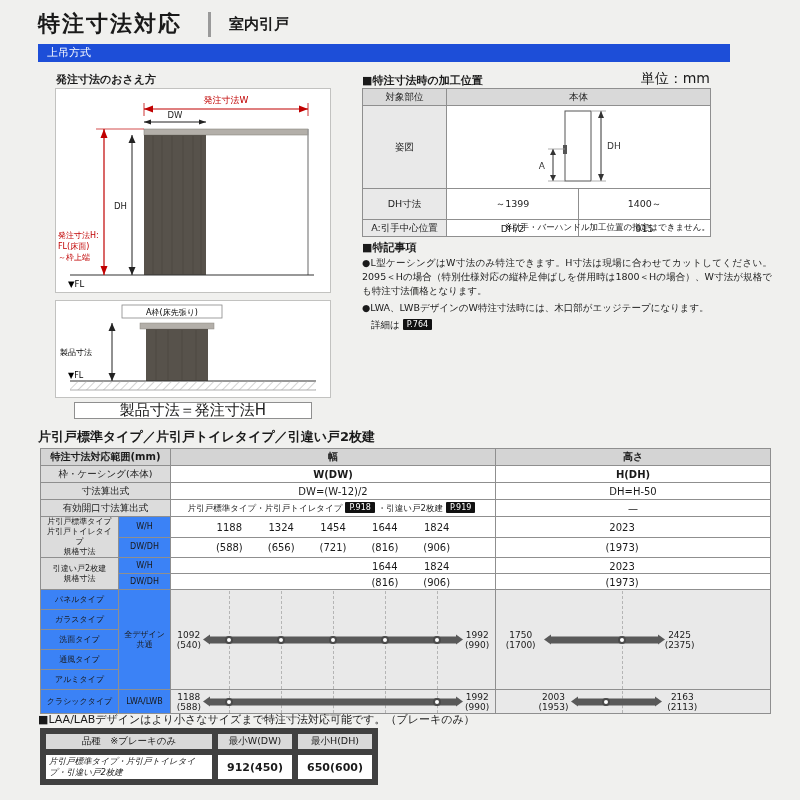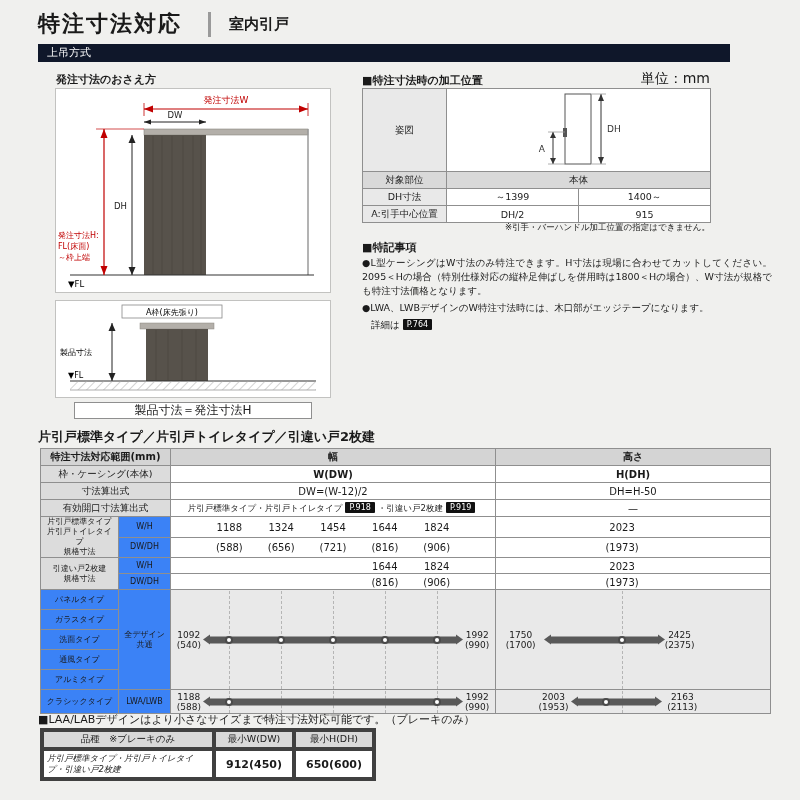--- a/index.html
+++ b/index.html
@@ -5,31 +5,31 @@
   * { margin:0; padding:0; box-sizing:border-box; }
   html,body { background:#fff; }
   body { font-family:"DejaVu Sans","Liberation Sans",sans-serif; color:#1a1a1a; }
   .page { position:relative; width:800px; height:800px; background:#f0f0ee; overflow:hidden; }
 
   
   .hdr { position:absolute; left:38px; top:9px; display:flex; align-items:center; }
   .hdr .title { font-size:22px; font-weight:bold; letter-spacing:2px; }
   .hdr .vdiv { width:3px; height:25px; background:#9a9a9a; margin:0 18px 0 26px; }
   .hdr .subtitle { font-size:15px; font-weight:bold; }
-  .band { position:absolute; left:38px; top:44px; width:692px; height:18px; background:#0f172a;
+  .band { position:absolute; left:38px; top:44px; width:692px; height:18px; background:#1d4ed8;
           color:#fff; font-size:11px; line-height:18px; padding-left:9px; }
 
   .sechead { position:absolute; font-size:11px; font-weight:bold; }
 
   
   .diagbox { position:absolute; background:#fff; border:1px solid #c2c2c0; }
   .d1 { left:55px; top:88px; width:276px; height:205px; }
   .d2 { left:55px; top:300px; width:276px; height:98px; }
   .caption { position:absolute; left:74px; top:402px; width:238px; height:17px; background:#fff;
-             border:1px solid #8f8f8f; font-size:12px; text-align:center; line-height:15px; }
+             border:1px solid #8f8f8f; font-size:15px; text-align:center; line-height:15px; }
 
   
   .machhead { position:absolute; left:362px; top:70px; width:348px; display:flex;
               justify-content:space-between; align-items:flex-end;gap:36px; }
   .machhead .h { font-size:11px; font-weight:bold; }
   .machhead .u { font-size:14px; }
   table { border-collapse:collapse; }
   .mach { position:absolute; left:362px; top:88px; width:348px; table-layout:fixed; font-size:9.5px; }
   .mach td { border:1px solid #8f8f8f; text-align:center; vertical-align:middle; background:#fff; padding:1px 2px; }
   .mach .hd { background:#d9d9d9; }
@@ -70,21 +70,21 @@
   .rbar::after  { right:-7px; border-left:7px solid #595959; }
   .dot { position:absolute; top:50%; width:8px; height:8px; background:#fff; border:2px solid #4a4a4a;
          border-radius:50%; transform:translate(-50%,-50%); z-index:2; }
   .rlab { position:absolute; top:50%; transform:translate(-50%,-50%); font-size:9px; line-height:1.15;
           text-align:center; z-index:2; }
   .rlab div { white-space:nowrap; }
 
   
   .bottomhead { position:absolute; left:38px; top:712px; font-size:11px; font-weight:normal; }
   .btab { position:absolute; left:40px; top:728px; width:332px; table-layout:fixed; font-size:9.5px; }
-  .btab td { border:4px solid #404040; background:#fff; text-align:center; vertical-align:middle; padding:1px 3px; }
+  .btab td { border:6px solid #404040; background:#fff; text-align:center; vertical-align:middle; padding:1px 3px; }
   .btab .hd { background:#d9d9d9; height:16px; }
   .btab .lab2 { font-size:8.5px; text-align:left; line-height:1.3; height:30px;font-style:italic; }
   .btab .val { font-size:11px; font-weight:bold; }
 </style>
 </head>
 <body>
 
 <div class="page">
 
   <div class="hdr">
@@ -182,20 +182,24 @@
   </div>
 
   <table class="mach">
     <colgroup>
         <col style="width:84px">
         <col style="width:132px">
         <col style="width:132px">
       </colgroup>
     <tbody>
         <tr>
+      <td class="hd" style="height:17px">対象部位</td>
+      <td class="hd" colspan="2">本体</td>
+    </tr>
+    <tr>
       <td class="lab" style="height:80px">姿図</td>
       <td colspan="2">
         <svg width="180" height="78" viewBox="0 0 180 78">
           <rect x="76" y="4" width="26" height="70" fill="#fff" stroke="#555" stroke-width="1"></rect>
           <rect x="74" y="38" width="4" height="9" fill="#555"></rect>
           <g fill="#333">
             <line x1="112" y1="4" x2="112" y2="74" stroke="#333" stroke-width="1"></line>
             <polygon points="112,4 109,11 115,11"></polygon>
             <polygon points="112,74 109,67 115,67"></polygon>
             <line x1="103" y1="4" x2="117" y2="4" stroke="#999" stroke-width="0.8"></line>
@@ -207,25 +211,21 @@
             <polygon points="64,42 61,48 67,48"></polygon>
             <polygon points="64,74 61,68 67,68"></polygon>
             <line x1="59" y1="42" x2="76" y2="42" stroke="#999" stroke-width="0.8"></line>
             <line x1="59" y1="74" x2="76" y2="74" stroke="#999" stroke-width="0.8"></line>
             <text x="56" y="62" font-size="9" text-anchor="end">A</text>
           </g>
         </svg>
       </td>
     </tr>
     <tr>
-      <td class="hd" style="height:17px">対象部位</td>
-      <td class="hd" colspan="2">本体</td>
-    </tr>
-    <tr>
-      <td class="lab" style="height:17px">DH寸法</td>
+      <td class="lab" style="height:31px">DH寸法</td>
       <td>～1399</td>
       <td>1400～</td>
     </tr>
     <tr>
       <td class="lab" style="height:17px">A:引手中心位置</td>
       <td>DH/2</td>
       <td>915</td>
     </tr>
   </tbody>
     </table>

